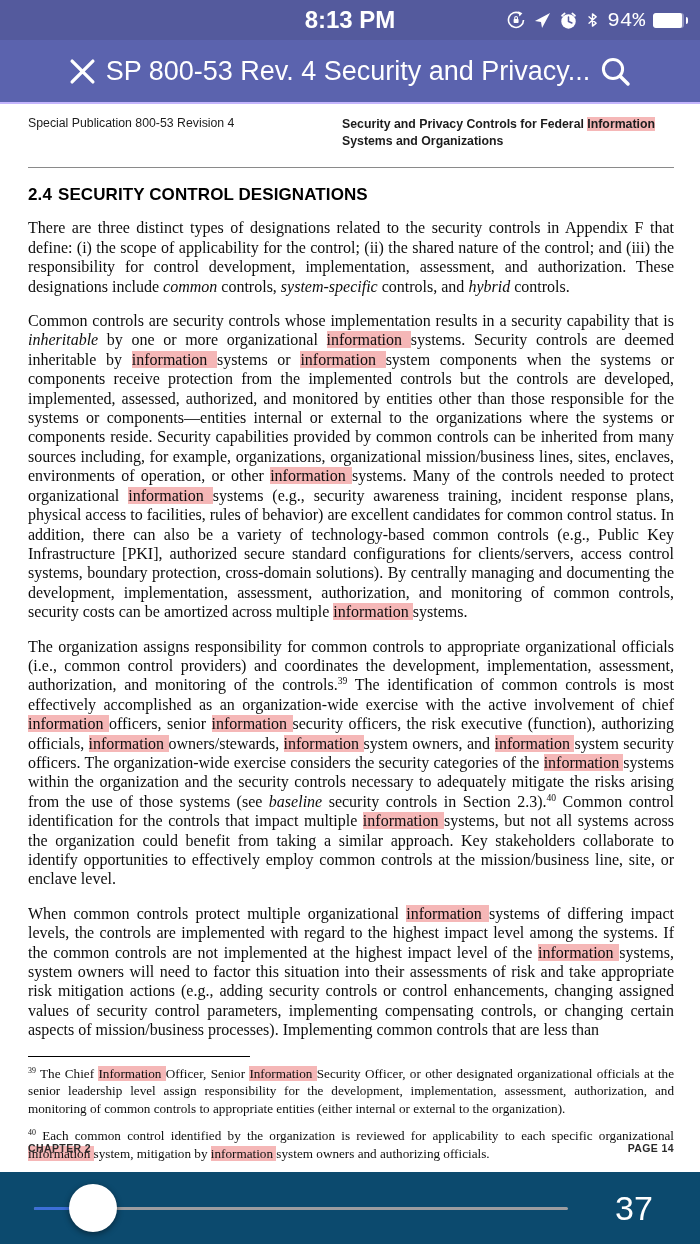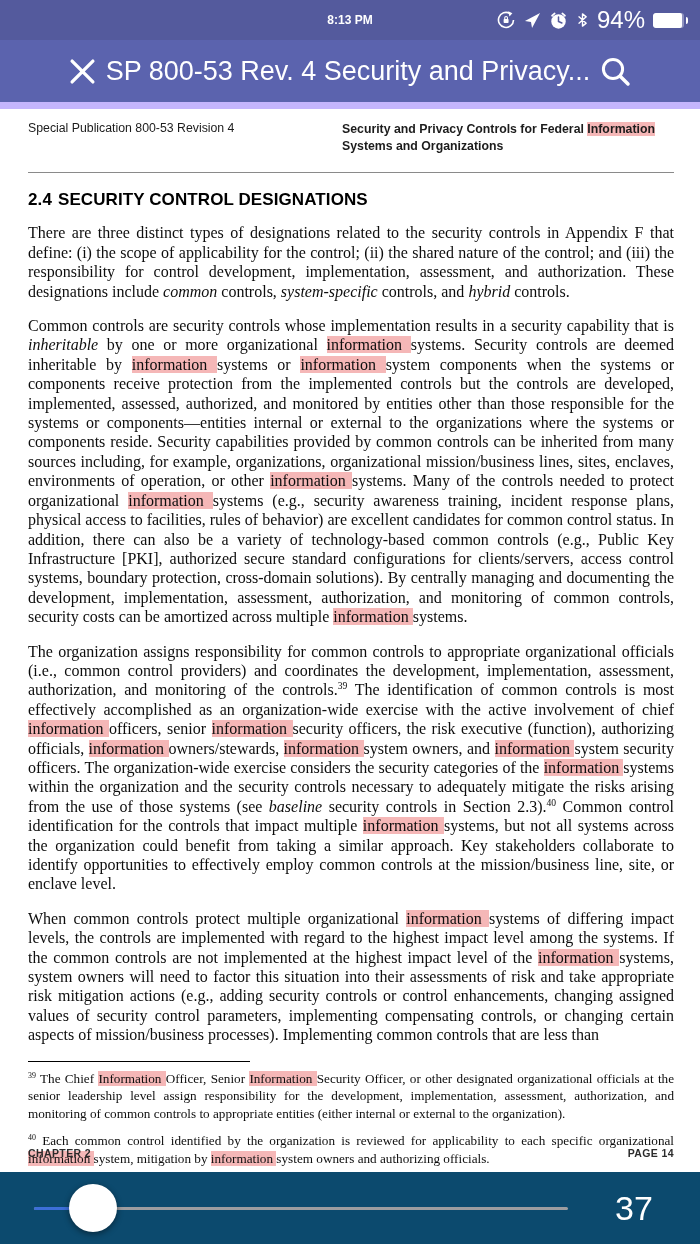--- a/index.html
+++ b/index.html
@@ -13,33 +13,33 @@
     position:relative; height:40px; background:#545a9d; color:#fff;
   }
   .sb-left { position:absolute; left:14px; top:0; height:40px; display:flex; align-items:center; gap:9px; }
   .sb-dots { display:flex; gap:4px; align-items:center; }
   .dot { width:11px; height:11px; border-radius:50%; border:1.4px solid #fff; box-sizing:border-box; }
   .dot.filled { background:#fff; }
   .sb-carrier { font-size:19px; letter-spacing:0.2px; }
   .sb-time {
     position:absolute; left:0; right:0; top:0; height:40px;
     display:flex; align-items:center; justify-content:center;
-    font-size:12px; font-weight:700;
+    font-size:24px; font-weight:700;
   }
   .sb-right { position:absolute; right:12px; top:0; height:40px; display:flex; align-items:center; gap:8px; }
-  .sb-batt-pct { font-size:24px; }
+  .sb-batt-pct { font-size:21px;font-family:Liberation Mono, monospace; }
   .battery { position:relative; width:31px; height:15px; border-radius:3px; background:rgba(255,255,255,0.35); overflow:hidden; }
   .battery-fill { position:absolute; left:0; top:0; bottom:0; background:#fff; border-radius:2px; }
   .battery-nub { width:2.5px; height:7px; background:#fff; border-radius:0 2px 2px 0; margin-left:1.5px; }
   .sb-right svg, .sb-left svg { display:block; }
 
   
   .nav-bar {
     height:62px; background:#5b63ae; display:flex; align-items:center; justify-content:center;
-    gap:6px; border-bottom:7px solid #c4b5fd;
+    gap:6px; border-bottom:2px solid #c4b5fd;
   }
   .nav-title { color:#fff; font-size:27px; font-weight:400; white-space:nowrap; }
   .icon-btn { background:none; border:none; padding:4px; cursor:pointer; display:flex; align-items:center; }
 
   
   .page {
     position:relative; height:1142px; background:#fff; box-sizing:border-box;
     padding:12px 26px 0 28px; color:#111;
   }
   .doc-header { display:flex; justify-content:space-between; font-size:12.3px; color:#1c1c1c; }

